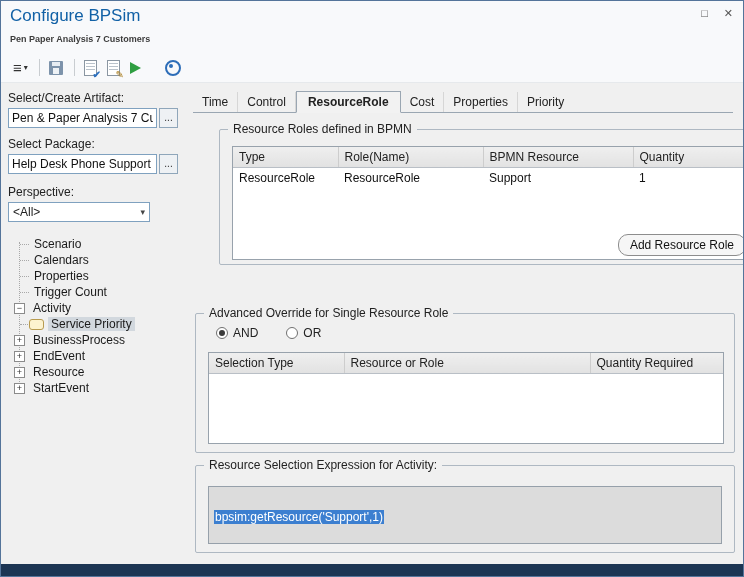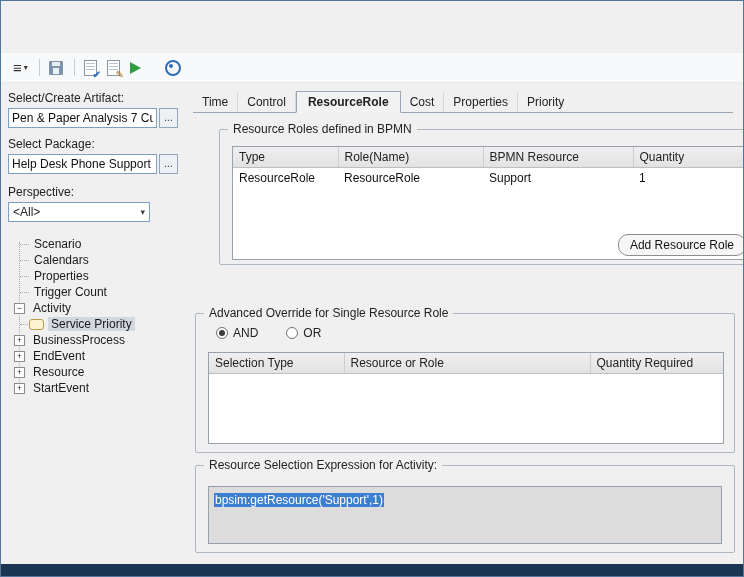--- a/index.html
+++ b/index.html
@@ -76,30 +76,38 @@
   table.grid td{font-size:12px;padding:3px 6px;color:#111;height:14px;white-space:nowrap;overflow:hidden;}
 
   .btn-add{position:absolute;right:12px;bottom:8px;font-family:"Liberation Sans",sans-serif;font-size:12px;padding:3px 11px;background:#f6f6f6;border:1px solid #8d8d8d;border-radius:10px;color:#111;}
 
   .radio-row{position:absolute;top:12px;left:20px;display:flex;gap:28px;align-items:center;}
   .radio{display:flex;align-items:center;gap:5px;}
   .rb{width:12px;height:12px;border:1px solid #707070;border-radius:50%;background:#fff;position:relative;box-sizing:border-box;}
   .rb.on::after{content:"";position:absolute;left:2px;top:2px;width:6px;height:6px;border-radius:50%;background:#3b3b3b;}
   .rlabel{font-size:12px;color:#222;}
 
-  .expr-box{position:absolute;left:12px;top:20px;width:514px;height:58px;background:#dcdcdc;border:1px solid #96a0aa;box-sizing:border-box;padding:3px 5px;}
+  .expr-box{position:absolute;left:12px;top:20px;width:514px;height:58px;background:#dcdcdc;border:1px solid #96a0aa;box-sizing:border-box;padding:20px 5px;}
   .expr-sel{font-size:12px;background:#3c7fd0;color:#ffffff;padding:0 1px;}
 
   .statusbar{position:absolute;left:0;right:0;bottom:0;height:12px;background:#1c3553;}
 </style>
 </head>
 <body>
 
 <div class="window">
 
+  <div class="titlebar">
+    <div class="title">Configure BPSim</div>
+    <div class="subtitle">Pen Paper Analysis 7 Customers</div>
+    <div class="win-controls">
+      <span class="win-btn">□</span>
+      <span class="win-btn">✕</span>
+    </div>
+  </div>
 
   <div class="toolbar">
     <div class="tb-btn">
       <span class="tb-menu">≡</span>
       <span class="tb-caret">▾</span>
     </div>
     <div class="tb-sep"></div>
     <div class="tb-btn">
       <span class="icon-floppy"></span>
     </div>

